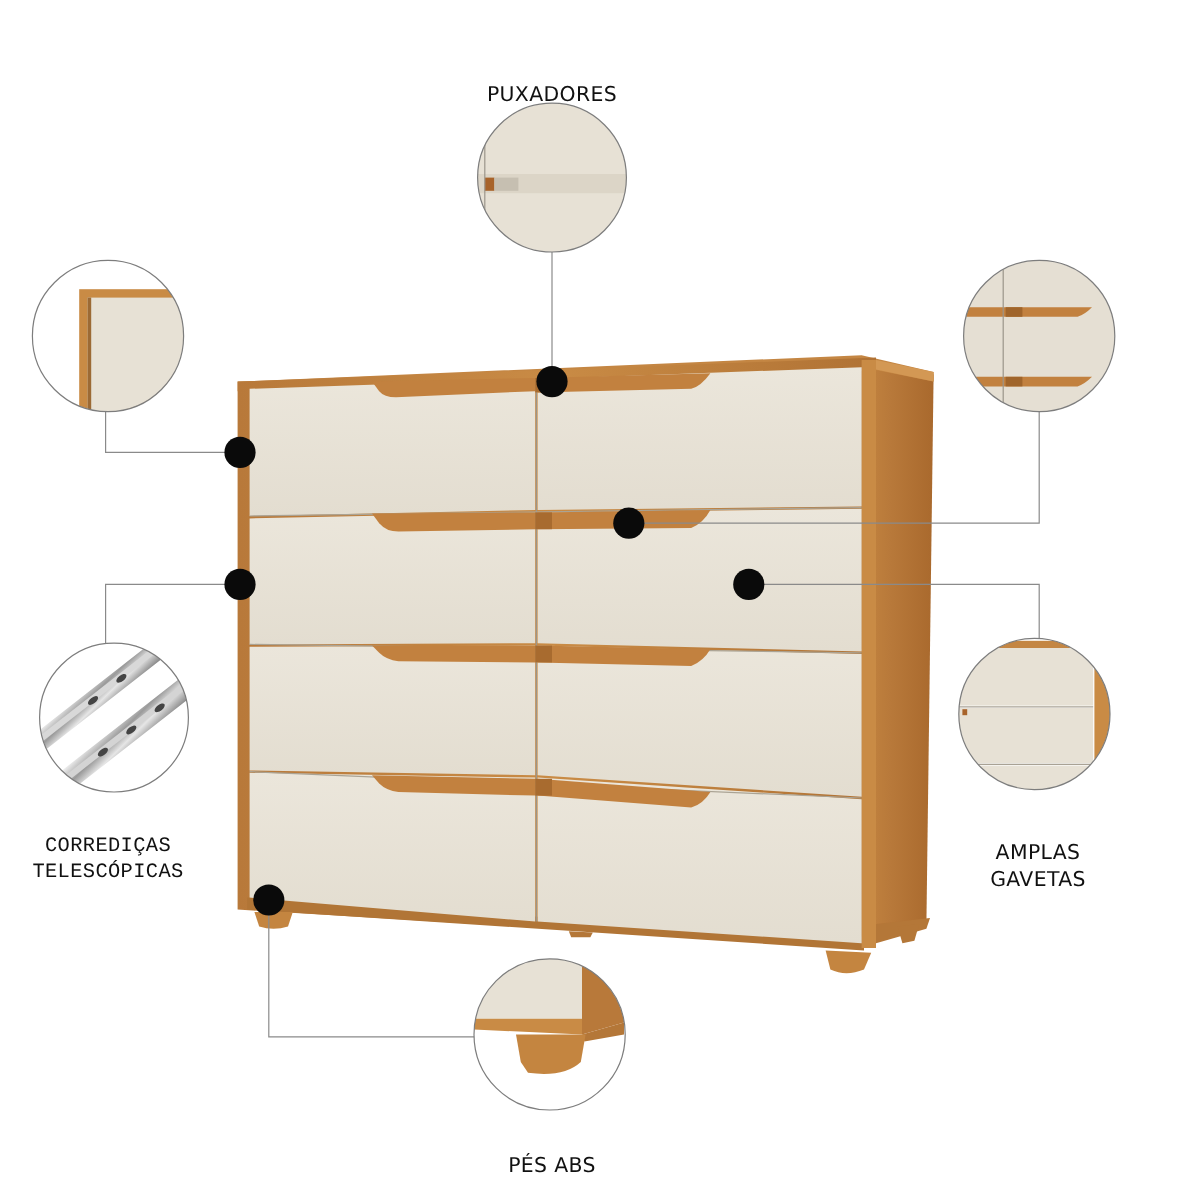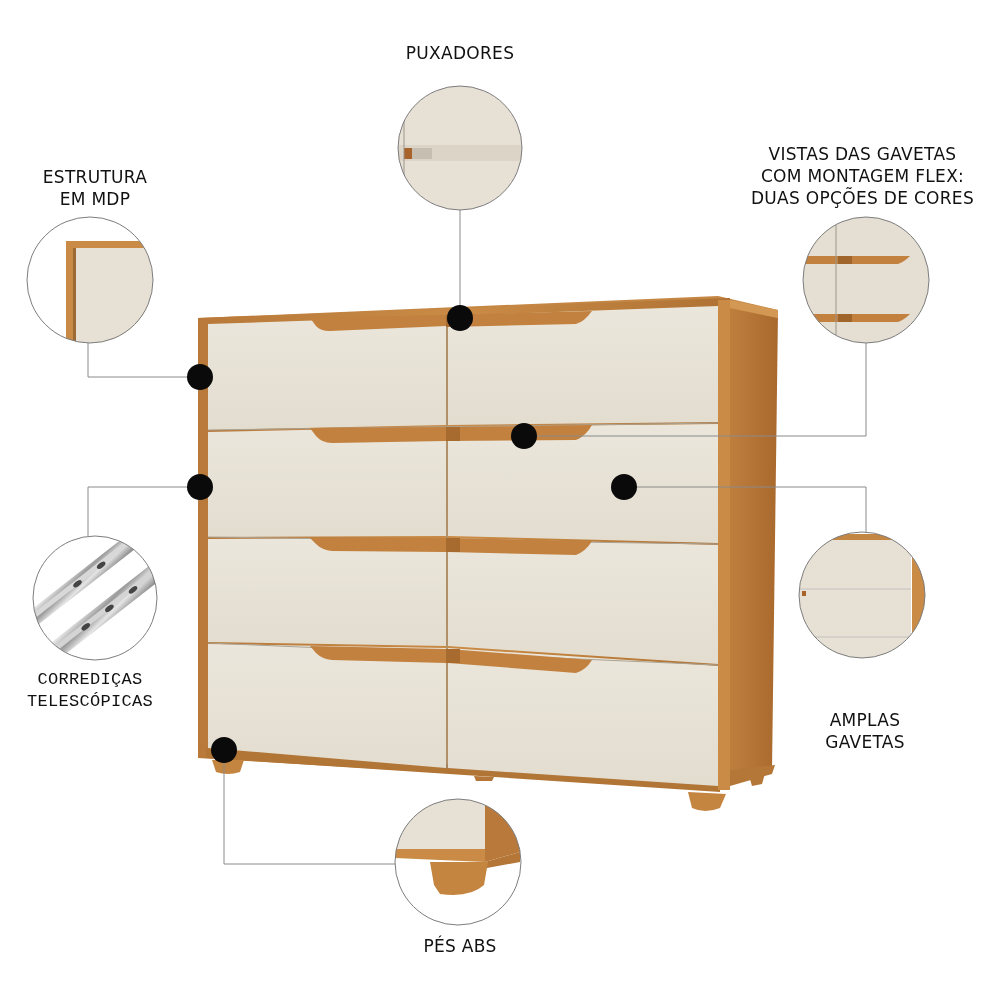--- a/index.html
+++ b/index.html
@@ -1,21 +1,21 @@
 <!DOCTYPE html>
 <html><head>
 <meta charset="utf-8">
 <style>
   html, body { margin: 0; padding: 0; background: #ffffff; }
   body { width: 1000px; height: 1000px; position: relative; overflow: hidden;
          font-family: "DejaVu Sans", sans-serif; }
   .stage { position: absolute; left: 0; top: 0; width: 1000px; height: 1000px; }
   .label { position: absolute; text-align: center; color: #111; font-size: 17px;
            line-height: 22px; letter-spacing: 0.3px; text-transform: uppercase;
-           font-family: "DejaVu Sans", sans-serif; font-weight: normal; }
+           font-family: "DejaVu Sans", sans-serif; font-weight: normal; margin-top: 26px; }
   .label span { display: block; white-space: nowrap; }
   svg { position: absolute; left: 0; top: 0; }
 </style>
 </head>
 <body>
 
 <div class="stage">
 
   <svg width="1000" height="1000" viewBox="0 0 1000 1000">
     <defs>
@@ -214,37 +214,28 @@
         <path d="M430,862 L488,862 L484,885 Q470,898 440,894 L434,885 Z" fill="#c48540"></path>
       </g>
       <circle cx="458" cy="862" r="63" fill="none" stroke="#7d7d7d" stroke-width="1"></circle>
     </g>
   </svg>
 
   <div class="label" style="left:360px; top:42px; width:200px;">
     <span>PUXADORES</span>
   </div>
 
-  <div class="label" style="left:10px; top:166px; width:170px;">
-    <span>ESTRUTURA</span>
-    <span>EM MDP</span>
-  </div>
-
-  <div class="label" style="left:735px; top:143px; width:255px;">
-    <span>VISTAS DAS GAVETAS</span>
-    <span>COM MONTAGEM FLEX:</span>
-    <span>DUAS OPÇÕES DE CORES</span>
-  </div>
+
 
   <div class="label" style="left:0px; top:669px; width:180px;font-family:Liberation Mono, monospace;">
     <span>CORREDIÇAS</span>
     <span>TELESCÓPICAS</span>
   </div>
 
-  <div class="label" style="left:790px; top:709px; width:150px;">
+  <div class="label" style="left:790px; top:674px; width:150px;">
     <span>AMPLAS</span>
     <span>GAVETAS</span>
   </div>
 
   <div class="label" style="left:380px; top:935px; width:160px;">
     <span>PÉS ABS</span>
   </div>
 
 </div>
 

